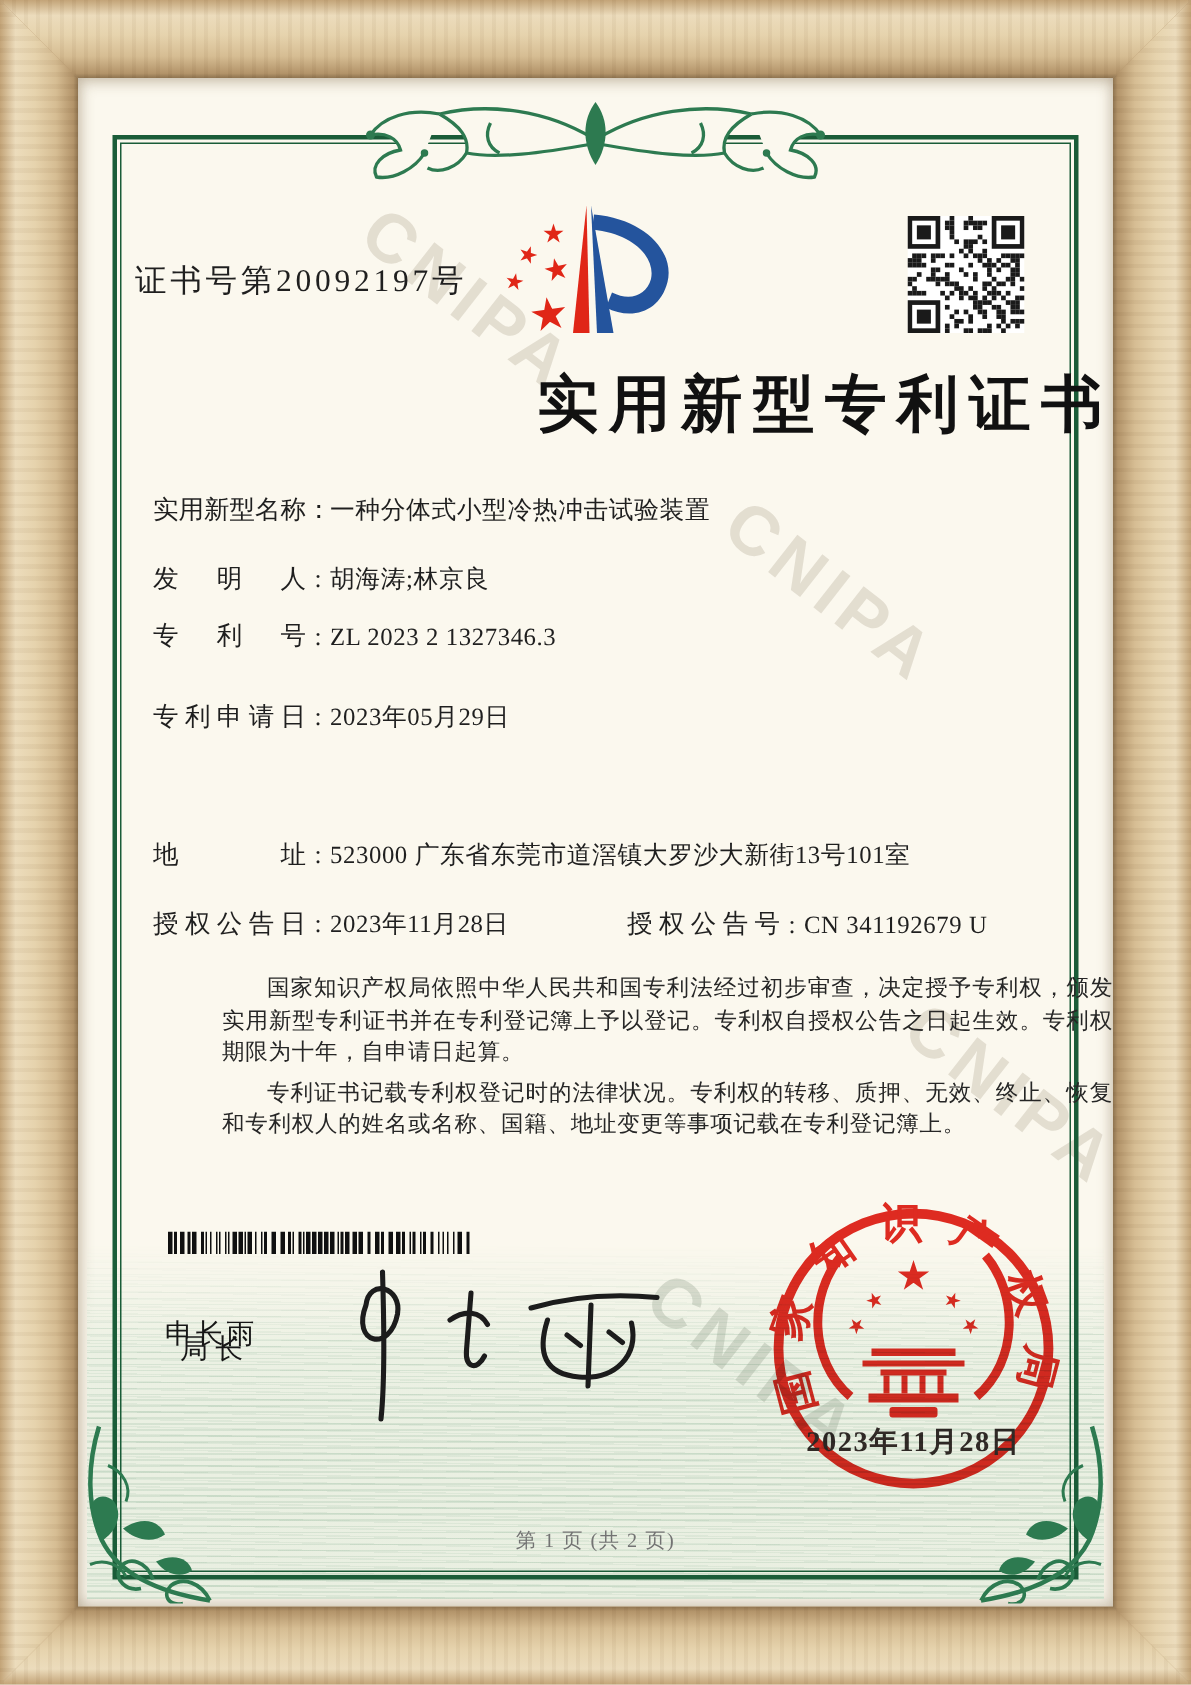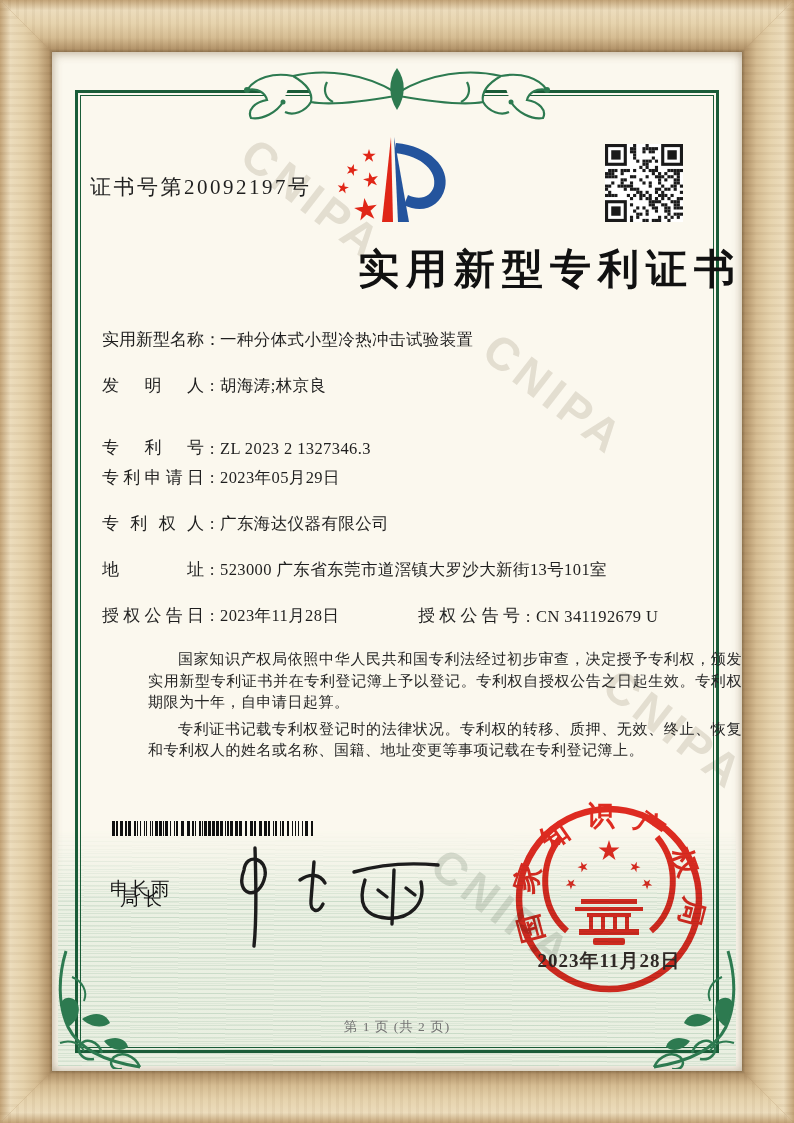--- a/index.html
+++ b/index.html
@@ -363,28 +363,25 @@
         </svg>
 
       <div class="title">实用新型专利证书</div>
 
       <div class="field-row" style="top:276px">
         <span class="flabel">实用新型名称</span><span class="fcolon">：</span><span class="fvalue">一种分体式小型冷热冲击试验装置</span>
       </div>
       <div class="field-row" style="top:322px">
         <span class="flabel">发明人</span><span class="fcolon">:</span><span class="fvalue">胡海涛;林京良</span>
       </div>
-      <div class="field-row" style="top:384px">
+      <div class="field-row" style="top:360px">
         <span class="flabel">专利号</span><span class="fcolon">:</span><span class="fvalue">ZL 2023 2 1327346.3</span>
       </div>
       <div class="field-row" style="top:414px">
         <span class="flabel">专利申请日</span><span class="fcolon">:</span><span class="fvalue">2023年05月29日</span>
-      </div>
-      <div class="field-row" style="top:460px">
-        <span class="flabel">专利权人</span><span class="fcolon">:</span><span class="fvalue">广东海达仪器有限公司</span>
       </div>
       <div class="field-row" style="top:506px">
         <span class="flabel">地址</span><span class="fcolon">:</span><span class="fvalue">523000 广东省东莞市道滘镇大罗沙大新街13号101室</span>
       </div>
       <div class="field-row" style="top:552px">
         <span class="flabel">授权公告日</span><span class="fcolon">:</span><span class="fvalue">2023年11月28日</span>
         <span class="group2">
           <span class="flabel">授权公告号</span><span class="fcolon">:</span><span class="fvalue">CN 341192679 U</span>
         </span>
       </div>

